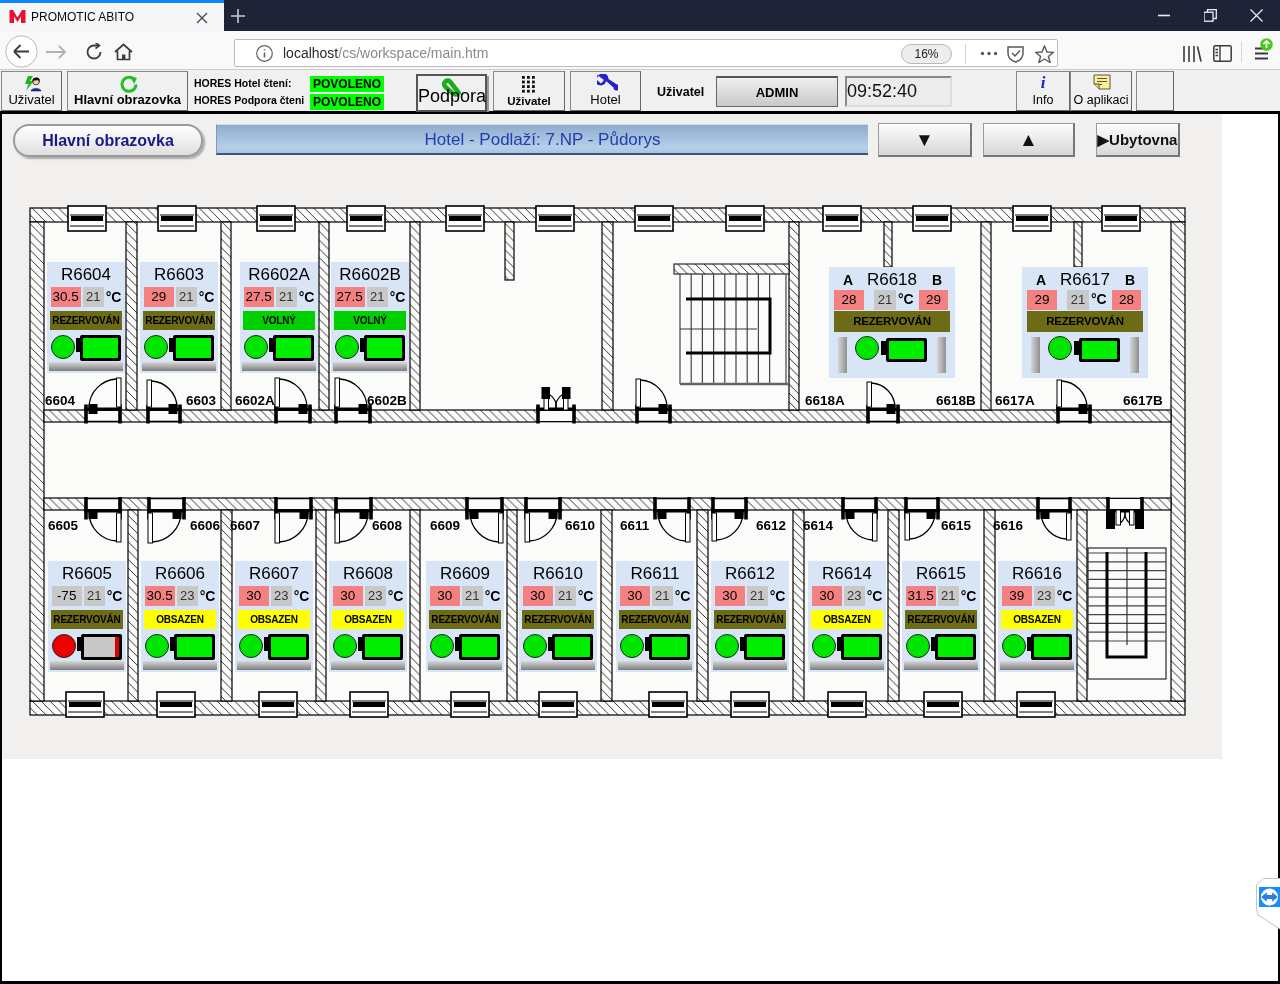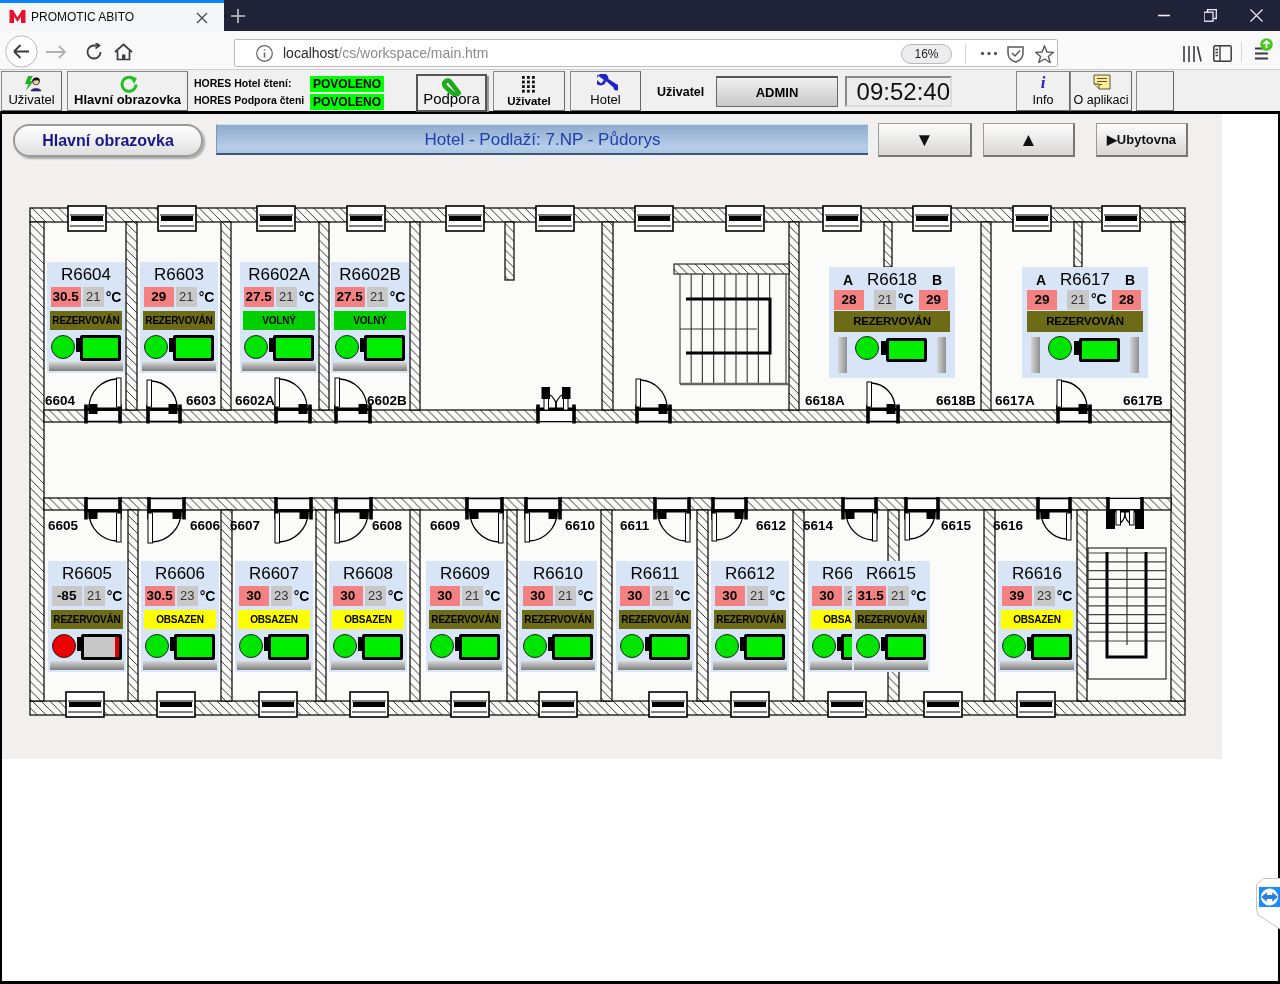--- a/index.html
+++ b/index.html
@@ -22,21 +22,21 @@
 #appmain{position:absolute;left:0;top:112px;width:1280px;height:872px;background:#fff;border-left:2px solid #000;border-right:2px solid #000;border-bottom:3px solid #000;border-top:2px solid #000}
 #workspace{position:absolute;left:0px;top:0px;width:1220px;height:645px;background:#f1f0ee}
 #pillbtn{position:absolute;left:11px;top:11px;width:190px;height:33px;border-radius:16px;border:2px solid #9a9a9a;background:linear-gradient(180deg,#ffffff,#e0dfdf);box-shadow:2px 2px 2px #aaa;color:#191987;font-weight:bold;font-size:16px;text-align:center;line-height:29px}
 #bluebar{position:absolute;left:214px;top:11px;width:652px;height:31px;background:linear-gradient(180deg,#8fabcd,#b6cee9 80%,#a9c3e2);border-top:1px solid #cfdced;border-bottom:2px solid #3c5677;border-left:1px solid #7e99b8;color:#1f3fae;font-size:17px;text-align:center;line-height:29px}
 .navb{position:absolute;top:10px;height:34px;background:linear-gradient(180deg,#fdfdfd,#d8d7d6);border:1px solid #9a9a9a;border-right:2px solid #777;border-bottom:2px solid #777;text-align:center;font-weight:bold;color:#111}
 
 .rp{position:absolute;width:78px;height:111px;background:#d7e5f6;text-align:center}
 .rp2{position:absolute;width:126px;height:111px;background:#d7e5f6;text-align:center}
 .rt{font-size:17px;line-height:19px;padding-top:3px;color:#000}
 .trow{height:20px;margin-top:3px;display:flex;justify-content:center;align-items:center}
-.tb{display:inline-block;width:30px;height:20px;font-weight:bold;font-size:13.5px;line-height:20px;color:#000}
+.tb{display:inline-block;width:30px;height:20px;font-weight:normal;font-size:13.5px;line-height:20px;color:#000}
 .ts{display:inline-block;width:21px;height:20px;background:#c8c8c8;font-size:13px;line-height:20px;color:#333;margin-left:2px}
 .tc{font-weight:bold;font-size:14px;margin-left:2px;color:#000}
 .st{height:19px;margin:4px 3px 0 3px;font-weight:bold;font-size:10px;line-height:19px;color:#000;overflow:hidden;letter-spacing:-0.2px}
 .irow{position:absolute;left:0;width:100%;top:73px;height:26px}
 .lamp{position:absolute;top:0;width:24px;height:24px;border-radius:50%;border:1px solid #222}
 .batt{position:absolute;top:0;height:26px;border:3px solid #000;border-radius:2px}
 .bnub{position:absolute;width:5px;height:14px;background:#000;top:3px}
 .gbar{position:absolute;left:2px;right:2px;bottom:2px;height:9px;background:linear-gradient(180deg,#d8d8d8,#7e7e7e)}
 .vbar{position:absolute;width:9px;height:36px;background:linear-gradient(90deg,#d5d5d5,#909090)}
 </style></head><body>
@@ -134,21 +134,21 @@
     <div class="cap" style="font-weight:bold;font-size:13px">Hlavní obrazovka</div>
   </div>
 <div class="abs" style="left:194px;top:77px;font-size:10.5px;font-weight:bold">HORES Hotel čtení:</div>
 <div class="abs" style="left:194px;top:94px;font-size:10.5px;font-weight:bold">HORES Podpora čteni</div>
 <div class="grn" style="left:310px;top:76px;width:74px;height:16px">POVOLENO</div>
 <div class="grn" style="left:310px;top:94px;width:74px;height:16px">POVOLENO</div>
 <div class="tbbtn" style="left:416px;top:74px;width:71px;height:38px;border:2px solid #555;box-shadow:2px 2px 0 #999">
     <svg class="abs" style="left:23px;top:2px" width="25" height="19">
       <path d="M4.5,3.5 C2.5,5 2.8,7 4.5,9 L11.5,15.2 C13.8,17 16.3,16.8 17.8,15 M4.5,3.5 C6,2.2 8,2.4 9.2,3.8 L17.8,15" fill="none" stroke="#1daa1d" stroke-width="4.6" stroke-linecap="round"></path>
     </svg>
-    <div class="cap" style="font-size:15px">Podpora</div>
+    <div class="cap" style="font-size:18px">Podpora</div>
   </div>
 <div class="tbbtn" style="left:493px;top:71px;width:72px;height:40px">
     <svg class="abs" style="left:28px;top:4px" width="16" height="17">
       <rect x="0" y="0.0" width="2.8" height="2.8" fill="#111"></rect>
       <rect x="5" y="0.0" width="2.8" height="2.8" fill="#111"></rect>
       <rect x="10" y="0.0" width="2.8" height="2.8" fill="#111"></rect>
       <rect x="0" y="4.6" width="2.8" height="2.8" fill="#111"></rect>
       <rect x="5" y="4.6" width="2.8" height="2.8" fill="#111"></rect>
       <rect x="10" y="4.6" width="2.8" height="2.8" fill="#111"></rect>
       <rect x="0" y="9.2" width="2.8" height="2.8" fill="#111"></rect>
@@ -162,42 +162,42 @@
   </div>
 <div class="tbbtn" style="left:570px;top:71px;width:71px;height:40px">
     <svg class="abs" style="left:26px;top:2px" width="21" height="20">
       <path d="M2.5,0.5 A 5.5,5.5 0 1 0 9,7 L16.5,13.5 A 3,3 0 1 0 20,10.5 L11.5,5 A 5.5,5.5 0 0 0 2.5,0.5" fill="#2222cc"></path>
       <path d="M1.2,1.8 L7,6 L4,9.5 L-0.5,5.5 Z" fill="#f0f0f0"></path>
     </svg>
     <div class="cap" style="font-size:13px">Hotel</div>
   </div>
 <div class="abs" style="left:657px;top:85px;font-size:12.5px;font-weight:bold">Uživatel</div>
 <div class="abs" style="left:716px;top:76px;width:122px;height:31px;background:linear-gradient(180deg,#efefef,#c9c9c9);border:1px solid #666;border-top:2px solid #555;text-align:center;font-weight:bold;font-size:13px;line-height:29px">ADMIN</div>
-<div class="abs" style="left:845px;top:76px;width:107px;height:31px;background:#ececec;border:2px solid;border-color:#888 #ddd #ddd #888;text-align:right;font-size:24px;line-height:27px;color:#111">09:52:40</div>
+<div class="abs" style="left:845px;top:76px;width:107px;height:31px;background:#ececec;border:2px solid;border-color:#888 #ddd #ddd #888;text-align:left;font-size:18px;line-height:27px;color:#111">09:52:40</div>
 <div class="tbbtn" style="left:1016px;top:71px;width:54px;height:40px">
     <div class="abs" style="left:0;top:1px;width:100%;text-align:center;font-family:'Liberation Serif',serif;font-weight:bold;font-size:17px;color:#2222cc;font-style:italic">i</div>
     <div class="cap" style="font-size:12.5px">Info</div>
   </div>
 <div class="tbbtn" style="left:1070px;top:71px;width:62px;height:40px">
     <svg class="abs" style="left:22px;top:2px" width="18" height="16">
       <path d="M1,1 H17 V15 H6 L1,10 Z" fill="#ffef8f" stroke="#555"></path>
       <path d="M4,4.5 H14 M4,7.5 H14 M4,10.5 H9" stroke="#555" stroke-width="1"></path>
       <path d="M1,10 L6,10 L6,15" fill="#e8d870" stroke="#555"></path>
     </svg>
     <div class="cap" style="font-size:12.5px">O aplikaci</div>
   </div>
 <div class="tbbtn" style="left:1136px;top:71px;width:38px;height:40px"></div>
 <div id="appmain">
     <div id="workspace"></div>
   </div>
 <div id="pillbtn" class="abs" style="left:13px;top:124px;position:absolute">Hlavní obrazovka</div>
 <div id="bluebar" class="abs" style="left:216px;top:124px;position:absolute">Hotel - Podlaží: 7.NP - Půdorys</div>
 <div class="navb" style="left:878px;top:123px;width:94px;font-size:19px;line-height:31px">▼</div>
 <div class="navb" style="left:983px;top:123px;width:92px;font-size:19px;line-height:31px">▲</div>
-<div class="navb" style="left:1096px;top:123px;width:92px;font-size:13px;line-height:32px">▶Ubytovna</div>
+<div class="navb" style="left:1096px;top:123px;width:84px;font-size:15px;line-height:32px">▶Ubytovna</div>
 <svg class="abs" style="left:0;top:0" width="1280" height="984" viewBox="0 0 1280 984">
     <defs>
       <pattern id="h" width="8.8" height="8.8" patternUnits="userSpaceOnUse">
         <rect width="8.8" height="8.8" fill="#fbfbfa"></rect>
         <path d="M-1,-1 L9.8,9.8" stroke="#2a2a2a" stroke-width="0.95"></path>
       </pattern>
     </defs>
     <rect x="30" y="208" width="1155" height="507" fill="#fbfbfa"></rect>
     <rect x="30" y="208" width="1155" height="14" fill="url(#h)" stroke="#000" stroke-width="1.2"></rect>
     <rect x="30" y="701" width="1155" height="14" fill="url(#h)" stroke="#000" stroke-width="1.2"></rect>
@@ -660,21 +660,21 @@
     <div class="st abs" style="background:#6d6b15;left:5px;right:5px;top:44px;height:21px;line-height:21px;font-size:11.5px;margin:0">REZERVOVÁN</div>
     <div class="vbar" style="left:9px;top:70px"></div>
     <div class="vbar" style="right:9px;top:70px"></div>
     <span class="lamp abs" style="left:26px;top:69px;background:#00e500"></span>
     <span class="bnub abs" style="left:52px;top:74px"></span>
     <span class="batt abs" style="left:57px;top:71px;width:41px;height:24px;background:#00ef00"></span>
   </div>
 <div class="rp" style="left:48px;top:561px">
     <div class="rt">R6605</div>
     <div class="trow">
-      <span class="tb" style="background:#c8c8c8">-85</span>
+      <span class="tb" style="background:#c8c8c8">-75</span>
       <span class="ts">21</span>
       <span class="tc">°C</span>
     </div>
     <div class="st" style="background:#6d6b15">REZERVOVÁN</div>
     <div class="irow">
       <span class="lamp" style="left:4px;background:#ee0000"></span>
       <span class="bnub" style="left:29px"></span>
       <span class="batt" style="left:33px;width:41px;background:#c8c8c8">
         <span style="position:absolute;right:0px;top:0;width:4px;height:20px;background:#dd0000"></span>
       </span>
@@ -794,21 +794,21 @@
       <span class="tc">°C</span>
     </div>
     <div class="st" style="background:#ffff00">OBSAZEN</div>
     <div class="irow">
       <span class="lamp" style="left:4px;background:#00e500"></span>
       <span class="bnub" style="left:29px"></span>
       <span class="batt" style="left:33px;width:41px;background:#00ef00"></span>
     </div>
     <div class="gbar"></div>
   </div>
-<div class="rp" style="left:852px;top:561px">
+<div class="rp" style="left:902px;top:561px">
     <div class="rt">R6615</div>
     <div class="trow">
       <span class="tb" style="background:#f38181">31.5</span>
       <span class="ts">21</span>
       <span class="tc">°C</span>
     </div>
     <div class="st" style="background:#6d6b15">REZERVOVÁN</div>
     <div class="irow">
       <span class="lamp" style="left:4px;background:#00e500"></span>
       <span class="bnub" style="left:29px"></span>

